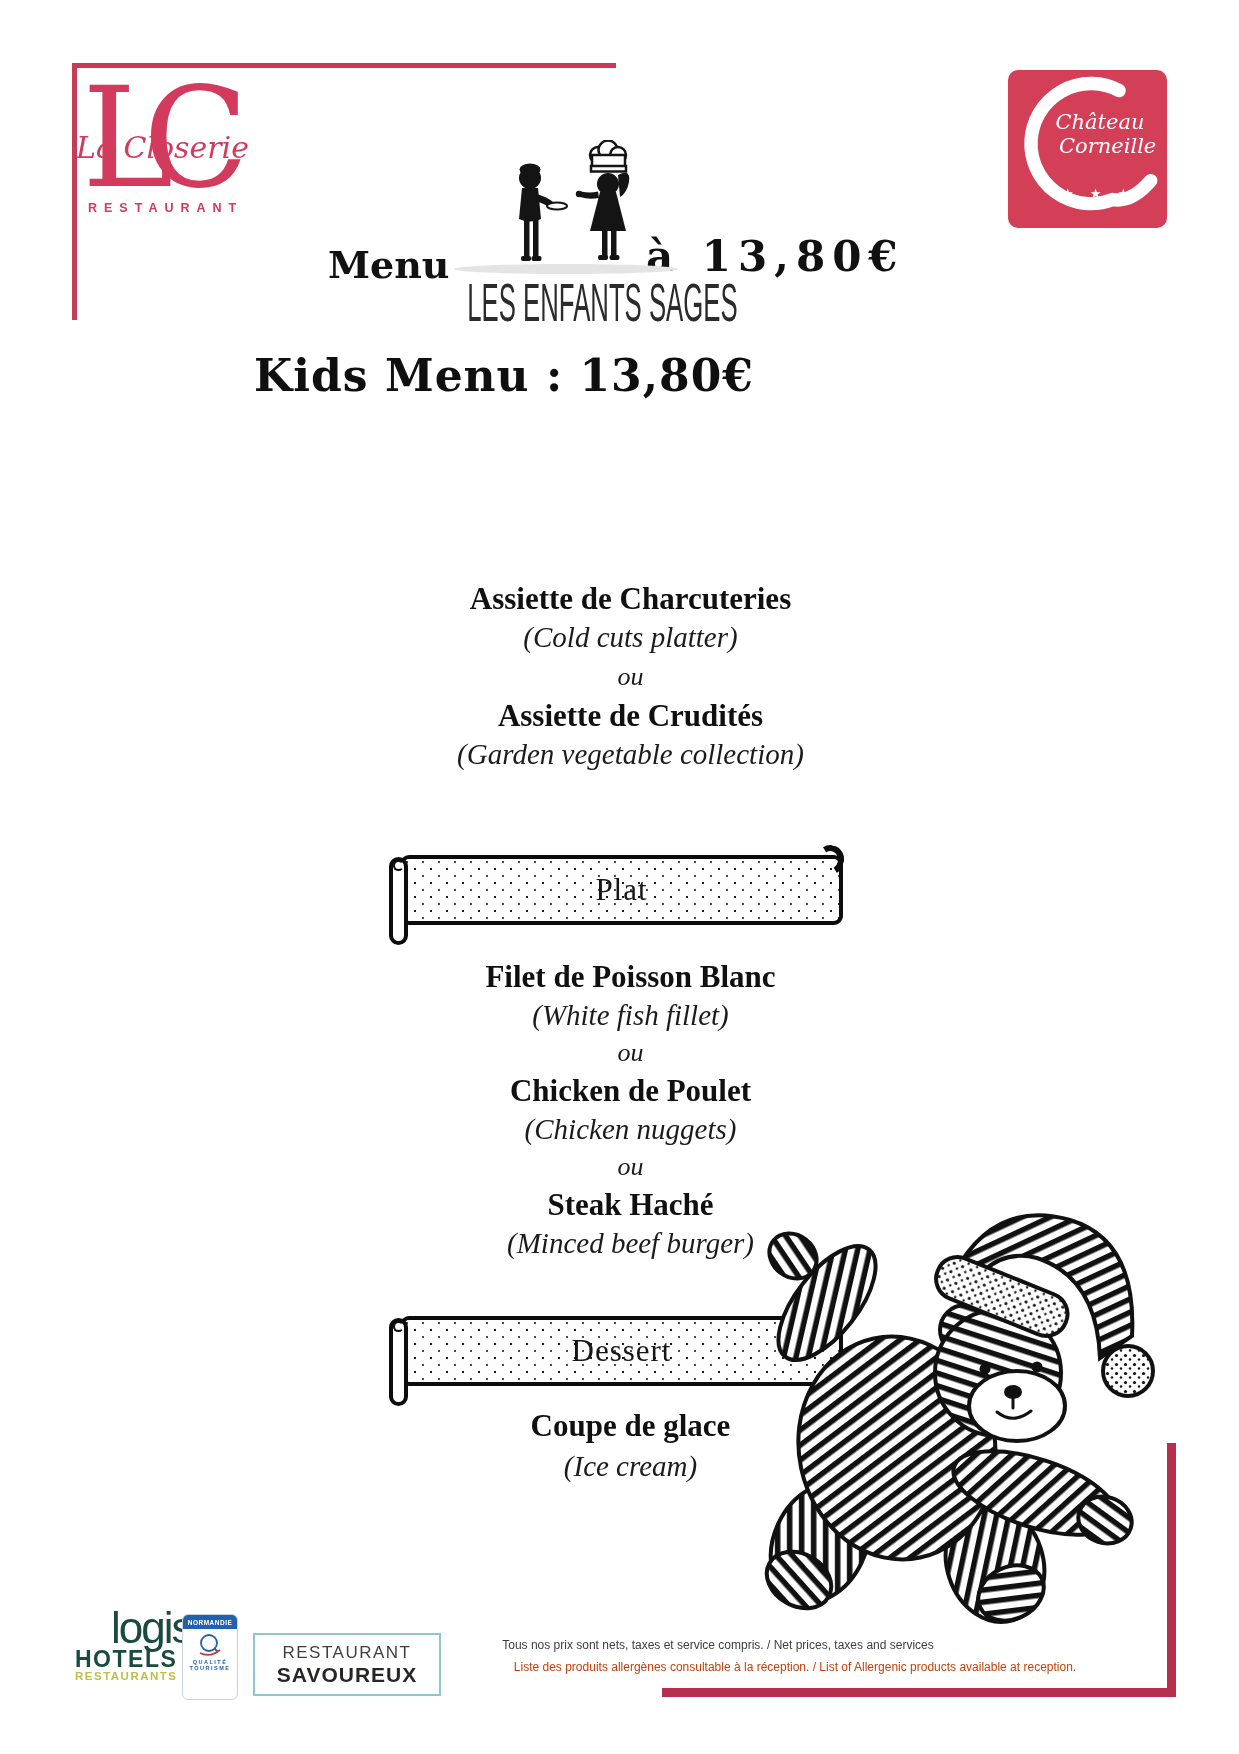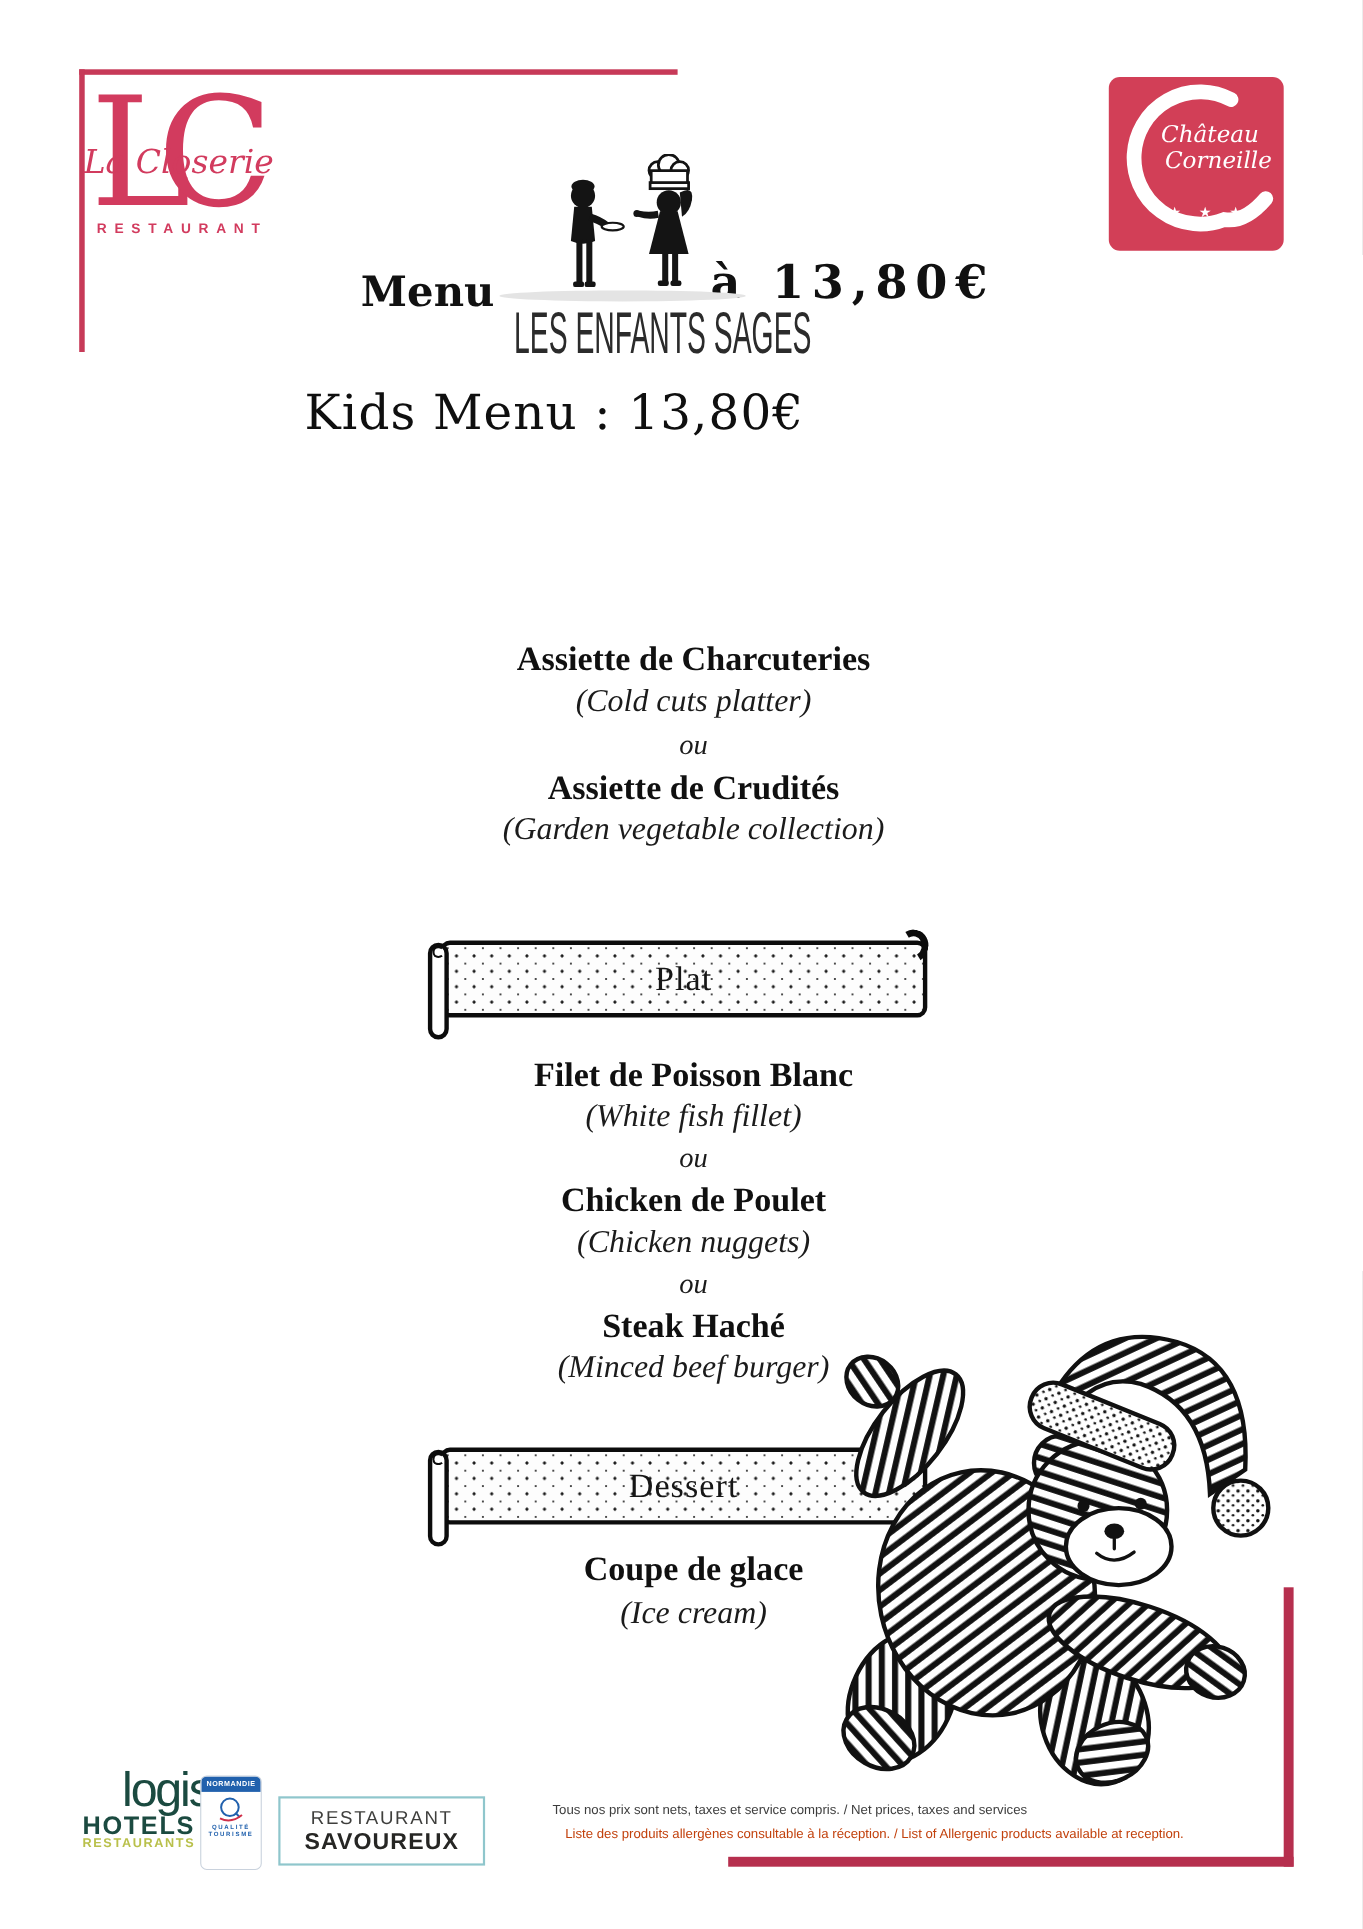--- a/index.html
+++ b/index.html
@@ -31,21 +31,21 @@
   .chateau .stars{position:absolute;left:54px;top:116px;color:#fff;font-size:13px;letter-spacing:6px;
                   font-family:"DejaVu Sans",sans-serif;}
 
   
   .menu-word{left:328px;top:210px;font-family:"DejaVu Serif",serif;font-weight:700;font-size:38px;color:#111;margin-top:32px;}
   .price-word{left:646px;top:208px;font-family:"DejaVu Serif",serif;font-weight:700;font-size:42px;
               letter-spacing:7px;color:#111;margin-top:24px;}
   .brand-title{left:440px;top:272px;width:248px;text-align:center;font-family:"Liberation Sans",sans-serif;
                font-size:33px;color:#2b2b2b;white-space:nowrap;transform:scale(0.78,1.62);transform-origin:50% 0;}
   .kids-title{left:0;top:350px;width:1008px;text-align:center;font-family:"DejaVu Serif",serif;
-              font-weight:400;font-size:44px;color:#0f0f0f;letter-spacing:1px;}
+              font-weight:700;font-size:44px;color:#0f0f0f;letter-spacing:1px;}
 
   
   .banner{position:absolute;left:400px;width:435px;height:62px;
           background-color:#fdfdfd;
           background-image:radial-gradient(circle,#1a1a1a 1.3px,transparent 1.5px),
                            radial-gradient(circle,#4a4a4a 1px,transparent 1.2px);
           background-size:16px 14px,16px 14px;background-position:3px 3px,11px 10px;
           border:4px solid #0c0c0c;border-radius:9px;
           display:flex;align-items:center;justify-content:center;}
   .banner .roll{position:absolute;left:-15px;top:-2px;width:11px;height:80px;background:#fff;

